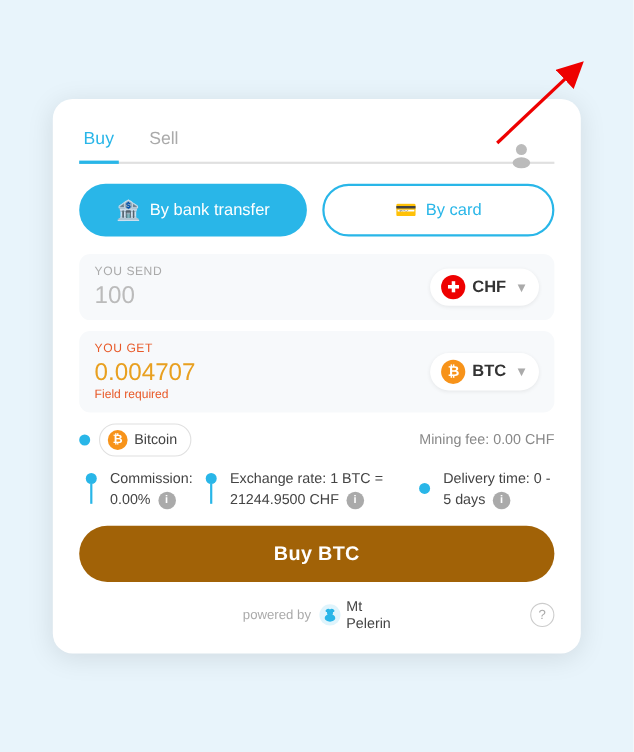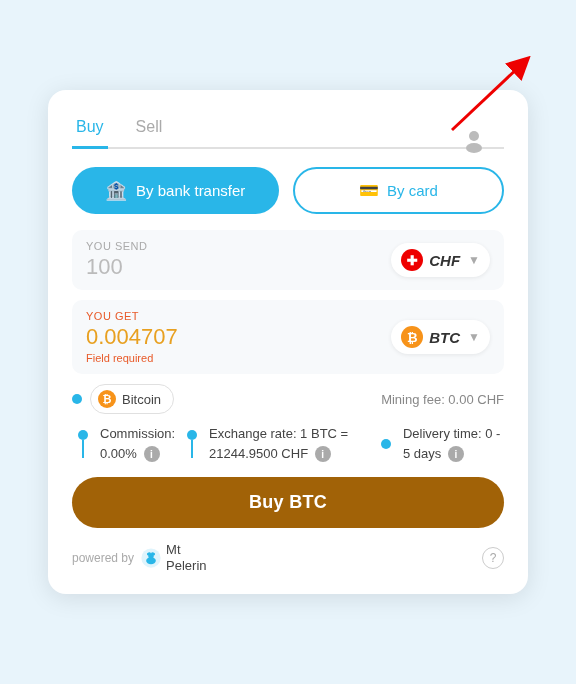--- a/index.html
+++ b/index.html
@@ -133,21 +133,20 @@
       border-radius: 20px;
       padding: 6px 10px;
       box-shadow: 0 1px 4px rgba(0,0,0,0.08);
       min-width: 80px;
       justify-content: center;
     }
     .currency-label {
       font-size: 15px;
       font-weight: 600;
       color: #333;
-      font-style: italic;
     }
     .chevron {
       font-size: 12px;
       color: #aaa;
       margin-left: 2px;
     }
     
     .chf-icon {
       width: 22px;
       height: 22px;
@@ -267,21 +266,21 @@
       font-weight: 600;
       cursor: pointer;
       margin-top: 14px;
       margin-bottom: 10px;
       letter-spacing: 0.3px;
     }
     
     .footer {
       display: flex;
       align-items: center;
-      justify-content: flex-start;
+      justify-content: center;
       gap: 6px;
       font-size: 12px;
       color: #aaa;
       margin-top: 4px;
       position: relative;
     }
     .footer-help {
       position: absolute;
       right: 0;
       color: #aaa;

